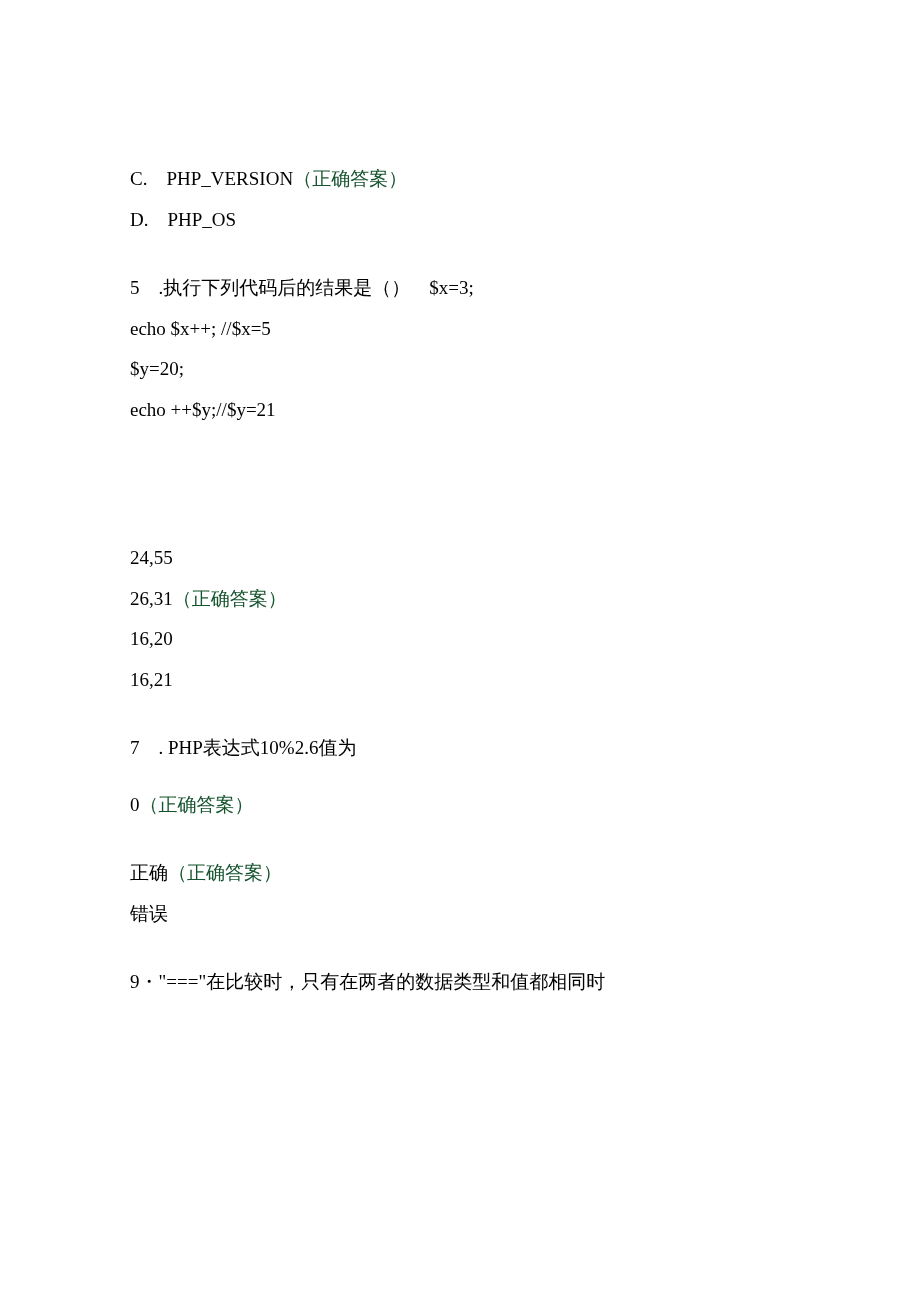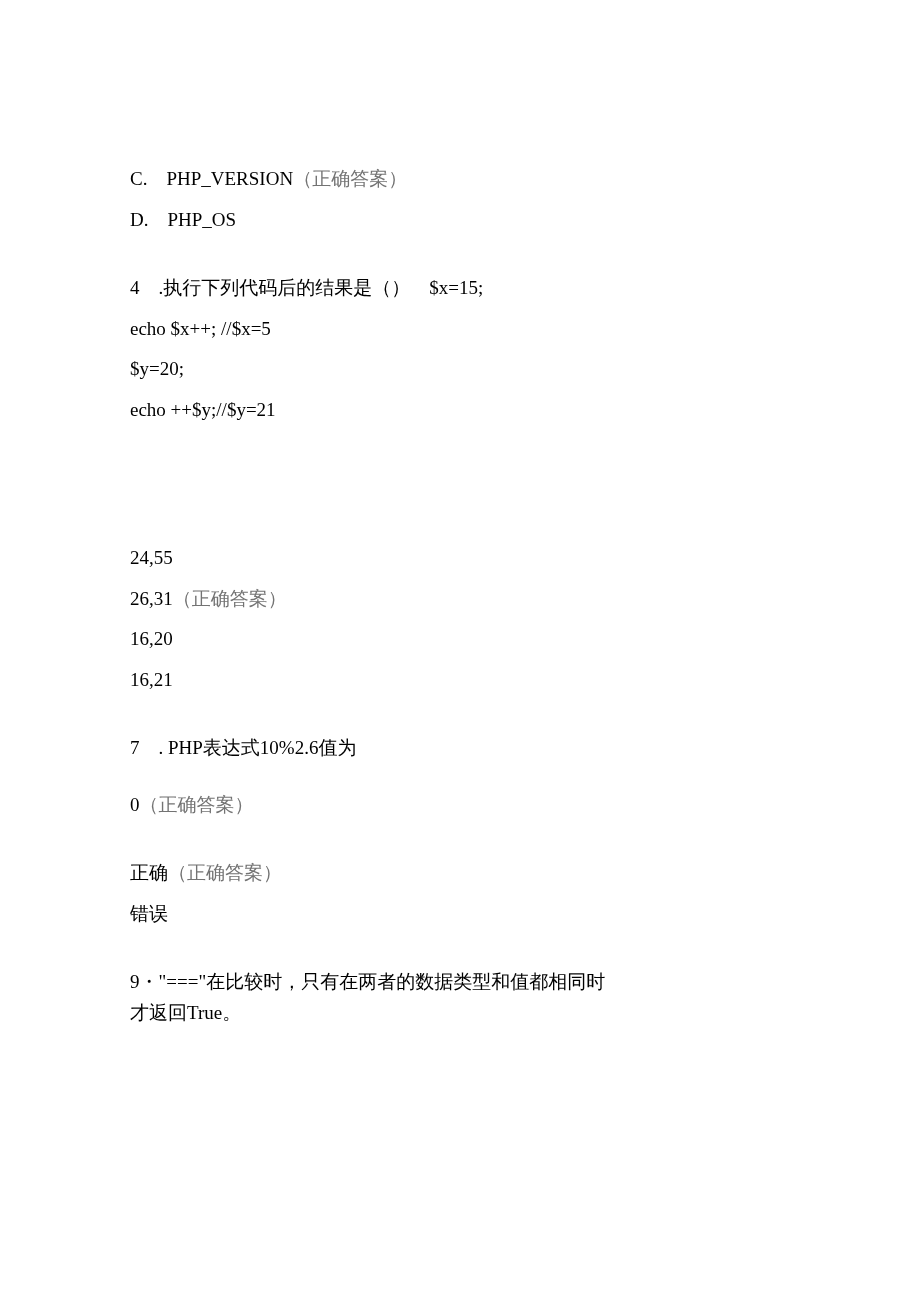--- a/index.html
+++ b/index.html
@@ -18,38 +18,38 @@
   .line {
     margin-bottom: 12px;
   }
   .block {
     margin-top: 40px;
   }
   .block-sm {
     margin-top: 28px;
   }
   .correct {
-    color: #737373;
+    color: #14532d;
   }
 </style>
 </head>
 <body>
 
 <div class="page">
 
   <div class="line">
     <span>C.　PHP_VERSION</span><span class="correct">（正确答案）</span>
   </div>
 
   <div class="line">
     <span>D.　PHP_OS</span>
   </div>
 
   <div class="block">
-    <div class="line">4　.执行下列代码后的结果是（）　$x=15;</div>
+    <div class="line">5　.执行下列代码后的结果是（）　$x=3;</div>
     <div class="line">echo $x++; //$x=5</div>
     <div class="line">$y=20;</div>
     <div class="line">echo ++$y;//$y=21</div>
   </div>
 
   <div style="margin-top:120px">
     <div class="line">24,55</div>
     <div class="line">
       <span>26,31</span><span class="correct">（正确答案）</span>
     </div>
@@ -67,16 +67,15 @@
 
   <div class="block">
     <div class="line block-sm">
       <span>正确</span><span class="correct">（正确答案）</span>
     </div>
     <div class="line">错误</div>
   </div>
 
   <div class="block">
     <div class="line" style="margin-bottom:2px">9・"==="在比较时，只有在两者的数据类型和值都相同时</div>
-    <div class="line">才返回True。</div>
   </div>
 
 </div>
 
 </body></html>

